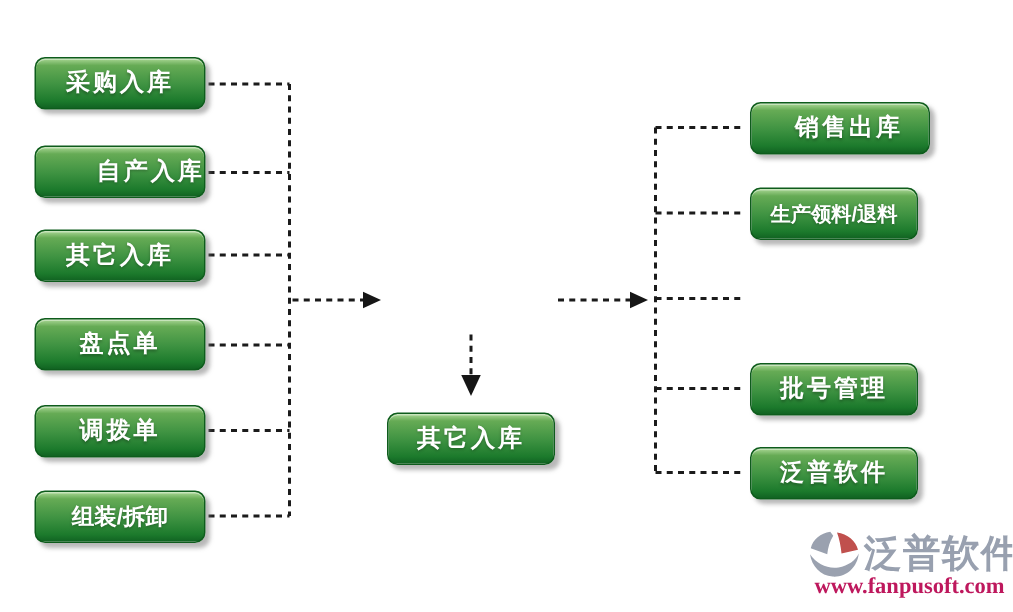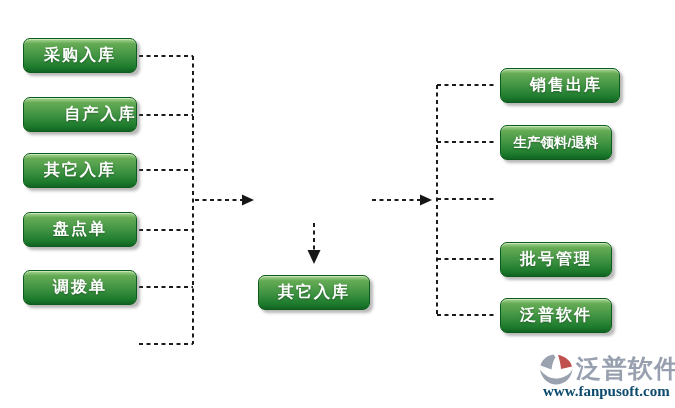--- a/index.html
+++ b/index.html
@@ -48,21 +48,21 @@
   .wm-icon { position: absolute; left: 2px; top: 3px; width: 36px; height: 38px; }
   .wm-brand {
     position: absolute; left: 40px; top: 2px;
     font-size: 25px; font-weight: bold;
     color: #98a0af; letter-spacing: 1px; white-space: nowrap;
   }
   .wm-url {
     position: absolute; left: 7px; top: 33px;
     font-family: "Liberation Serif", "DejaVu Serif", serif;
     font-size: 15px; font-weight: bold;
-    color: #0c4a6e; white-space: nowrap;
+    color: #be185d; white-space: nowrap;
   }
 </style>
 </head>
 <body>
 
 <div class="stage">
 
   <svg class="connectors" viewBox="0 0 675 408" xmlns="http://www.w3.org/2000/svg">
 
     <path class="dash" d="M139,56 H193"></path>
@@ -90,20 +90,21 @@
 
     <path class="dash" d="M314,223 V250"></path>
     <polygon points="307.5,250 320.5,250 314,264"></polygon>
   </svg>
 
   <div class="node" style="left:23px; top:38px; width:114px; height:35px;text-align:center;">采购入库</div>
   <div class="node" style="left:23px; top:97px; width:114px; height:35px;padding-left:41px;">自产入库</div>
   <div class="node" style="left:23px; top:153px; width:114px; height:35px;">其它入库</div>
   <div class="node" style="left:23px; top:212px; width:114px; height:35px;">盘点单</div>
   <div class="node" style="left:23px; top:270px; width:114px; height:35px;">调拨单</div>
+  <div class="node long" style="left:23px; top:327px; width:114px; height:35px; font-size:15px;">组装/拆卸</div>
 
   <div class="node" style="left:258px; top:275px; width:112px; height:35px;">其它入库</div>
 
   <div class="node" style="left:500px; top:68px; width:120px; height:35px;padding-left:12px;">销售出库</div>
   <div class="node long" style="left:500px; top:125px; width:112px; height:35px;">生产领料/退料</div>
   <div class="node" style="left:500px; top:242px; width:112px; height:35px;">批号管理</div>
   <div class="node" style="left:500px; top:298px; width:112px; height:35px;">泛普软件</div>
 
   <div class="watermark">
     <svg class="wm-icon" viewBox="0 0 36 38" xmlns="http://www.w3.org/2000/svg">

